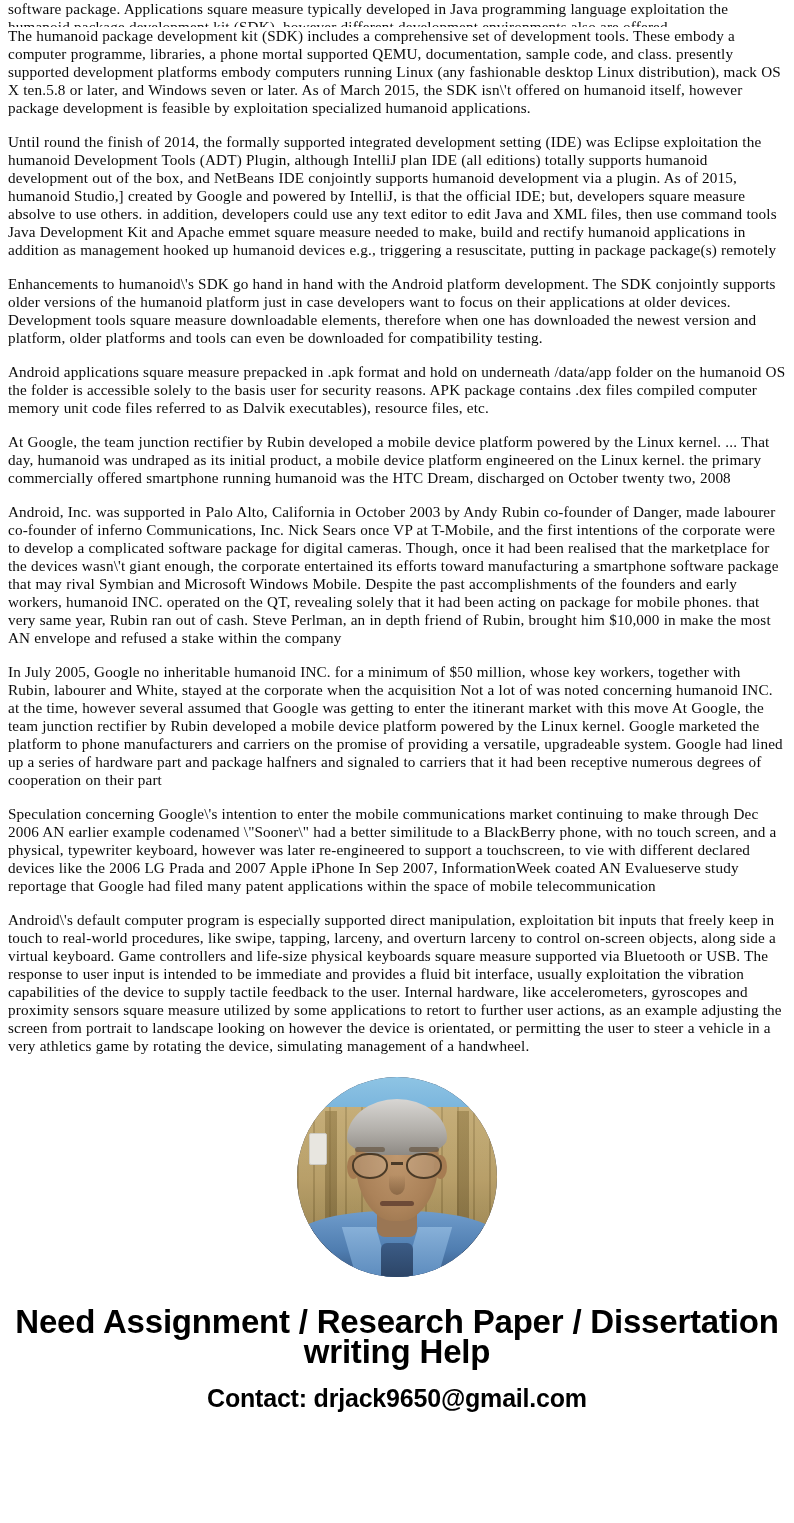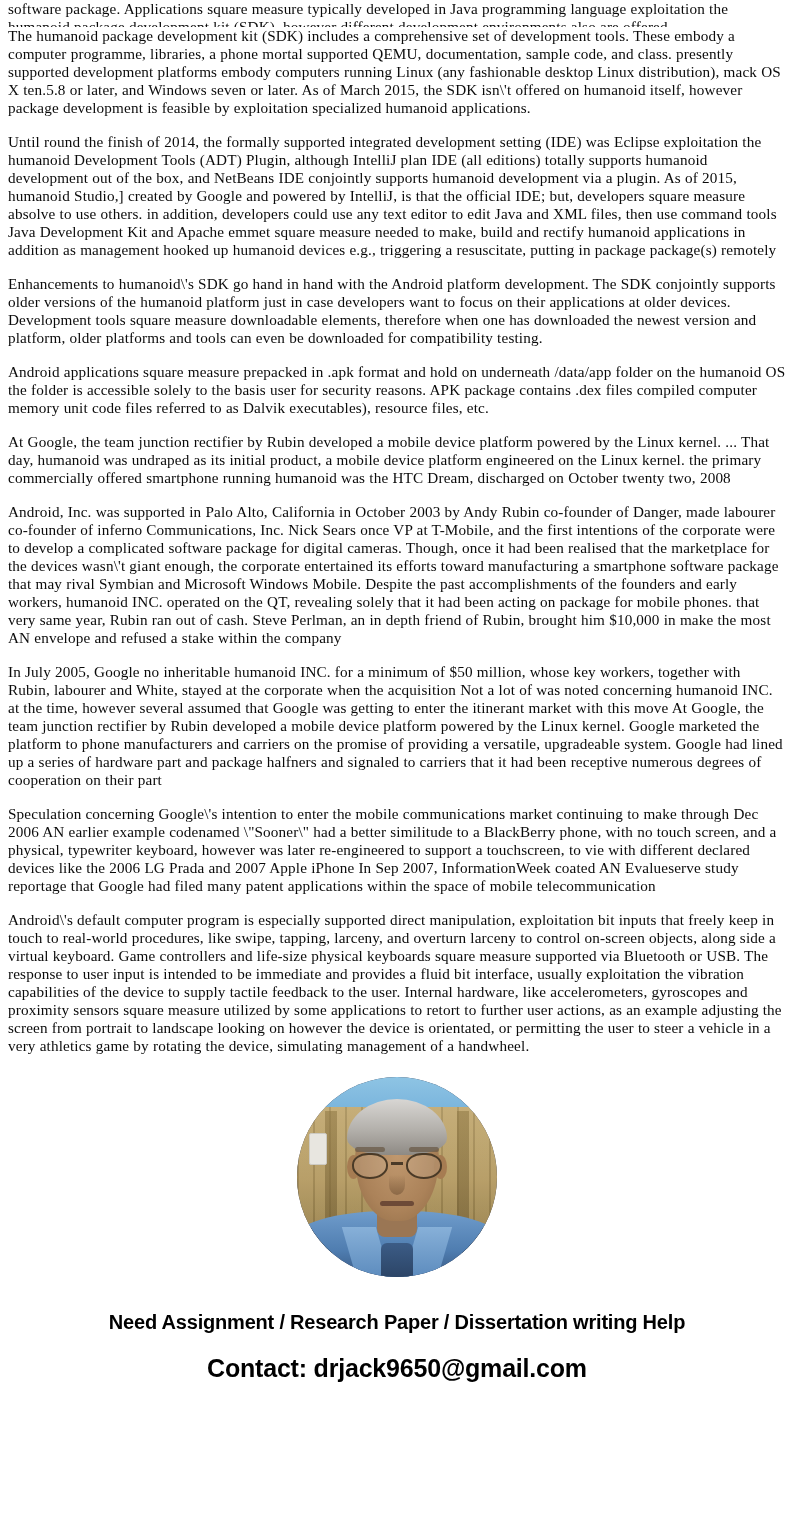--- a/index.html
+++ b/index.html
@@ -209,21 +209,21 @@
   .cta {
     margin-top: 30px;
     text-align: center;
     font-family: "Liberation Sans", "DejaVu Sans", sans-serif;
     font-weight: bold;
     color: #000000;
     line-height: 30px;
     letter-spacing: -0.2px;
   }
   .cta .line1 {
-    font-size: 20px;
+    font-size: 33px;
     display: block;
   }
   .cta .line2 {
     font-size: 25px;
     display: block;
     margin-top: 16px;
   }
 </style>
 </head>
 <body>

